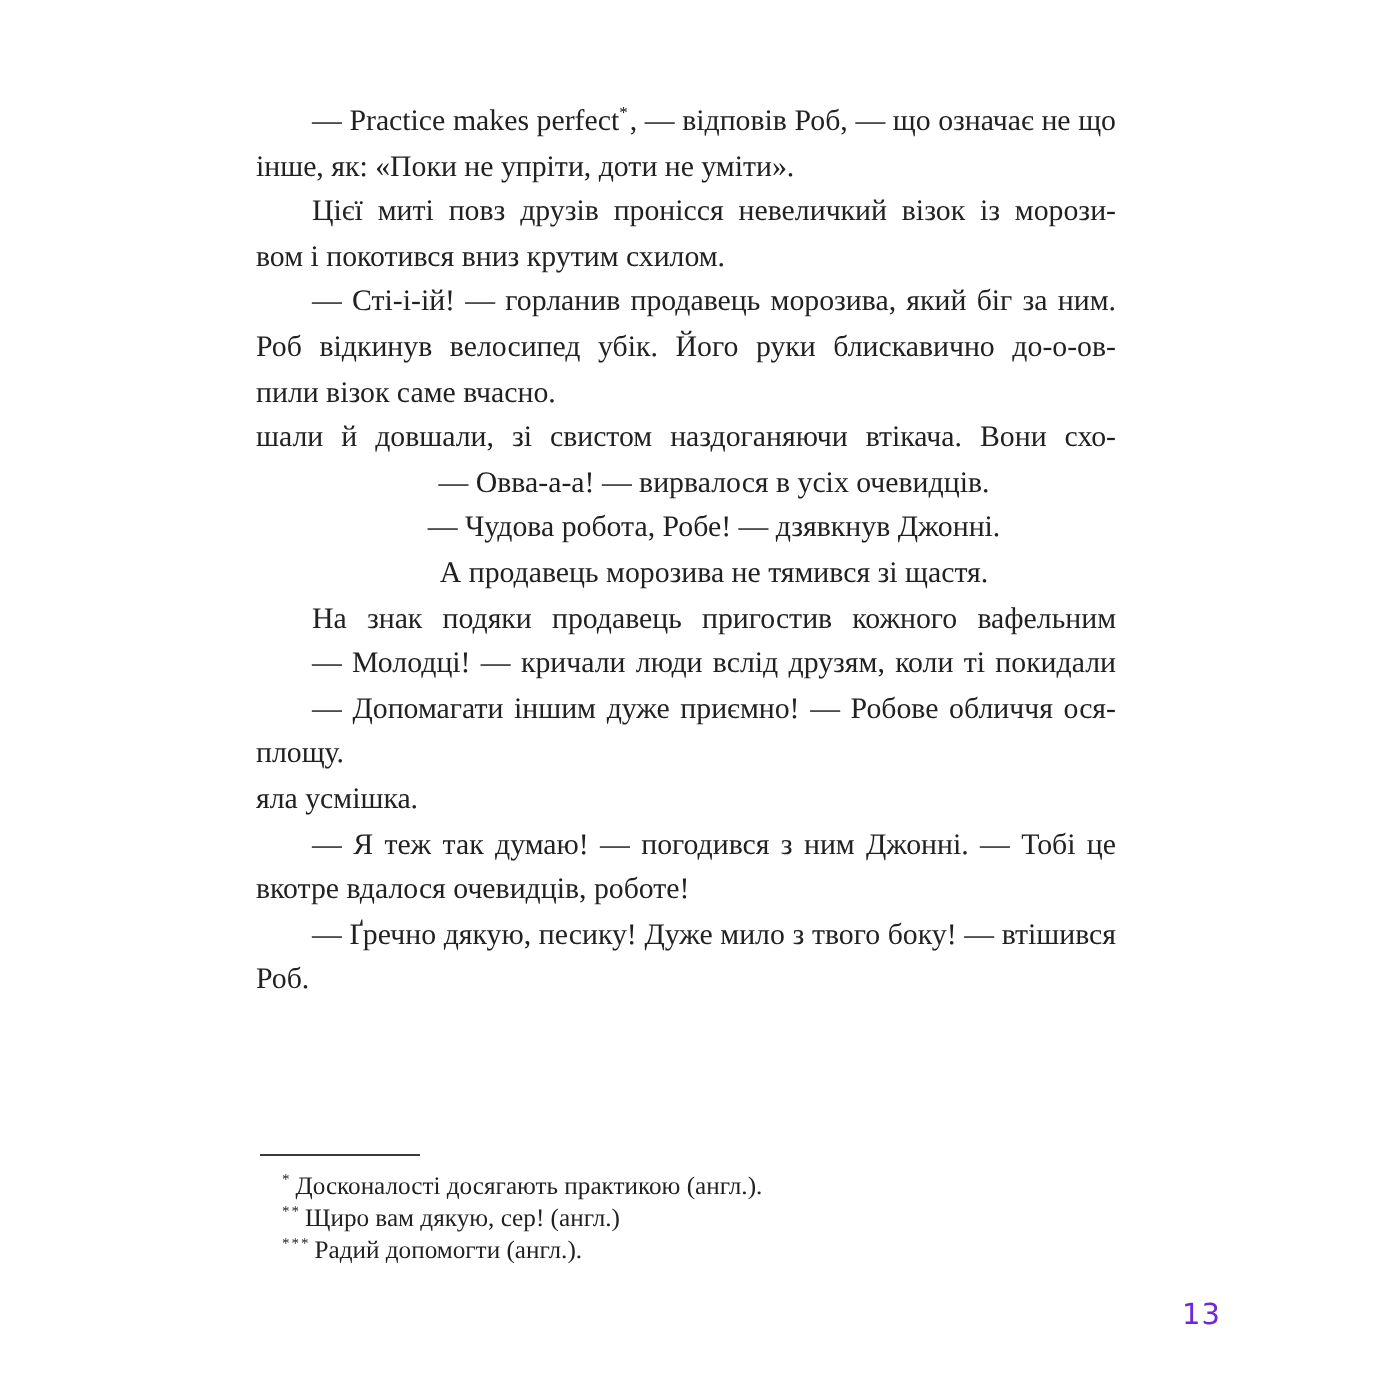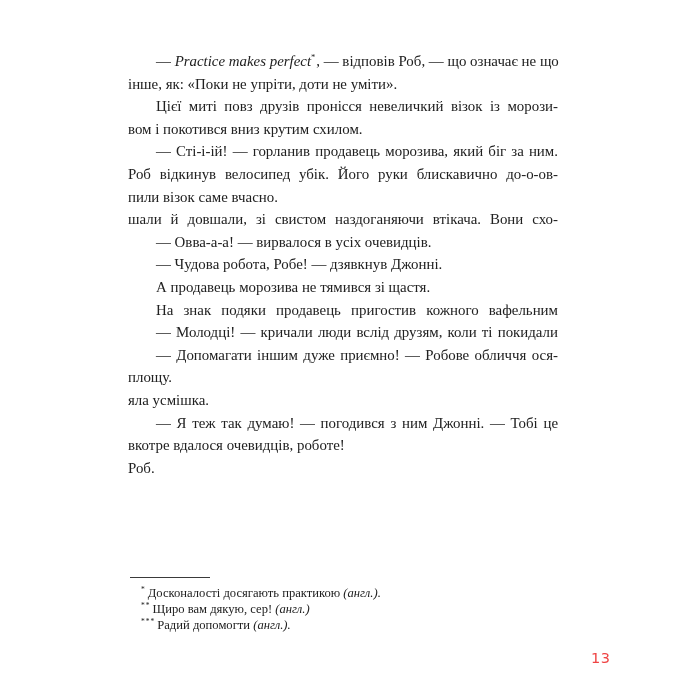--- a/index.html
+++ b/index.html
@@ -22,26 +22,26 @@
     top: 50px;
     width: 430px;
     font-size: 14.9px;
   }
   .line {
     line-height: 22.6px;
     min-height: 22.6px;
     white-space: nowrap;
     text-justify: inter-word;
   }
-  .line.indent { padding-left: 28px; }
+  .line.indent { padding-left: 28px; text-align: center; }
   .line.justify {
     text-align: justify;
     text-align-last: justify;
   }
-  .italic { font-style: italic; }
+  .italic { }
   sup.fnmark {
     font-size: 8.5px;
     vertical-align: super;
     line-height: 0;
     letter-spacing: 1px;
   }
   .footnotes {
     position: absolute;
     left: 128px;
     top: 574px;
@@ -61,21 +61,21 @@
   .fn sup.fnmark {
     font-size: 7.5px;
     margin-right: 2px;
   }
   .page-number {
     position: absolute;
     left: 591px;
     top: 650px;
     font-family: "DejaVu Sans", sans-serif;
     font-size: 14.5px;
-    color: #ef4444;
+    color: #6d28d9;
     letter-spacing: 0.5px;
   }
 </style>
 </head>
 <body style="background: rgb(255, 255, 255); color: rgb(33, 33, 33);">
 
 <div class="book-page">
   <main class="text-block" id="text-block">
       <div class="line indent justify"><span>— </span><span class="italic">Practice makes perfect</span><sup class="fnmark">*</sup><span>, — відповів Роб, — що означає не що</span></div>
       <div class="line"><span>інше, як: «Поки не упріти, доти не уміти».</span></div>
@@ -88,20 +88,21 @@
       <div class="line indent"><span>— Овва-а-а! — вирвалося в усіх очевидців.</span></div>
       <div class="line indent"><span>— Чудова робота, Робе! — дзявкнув Джонні.</span></div>
       <div class="line indent"><span>А продавець морозива не тямився зі щастя.</span></div>
       <div class="line indent justify"><span>На знак подяки продавець пригостив кожного вафельним</span></div>
       <div class="line indent justify"><span>— Молодці! — кричали люди вслід друзям, коли ті покидали</span></div>
       <div class="line indent justify"><span>— Допомагати іншим дуже приємно! — Робове обличчя ося-</span></div>
       <div class="line"><span>площу.</span></div>
       <div class="line"><span>яла усмішка.</span></div>
       <div class="line indent justify"><span>— Я теж так думаю! — погодився з ним Джонні. — Тобі це</span></div>
       <div class="line"><span>вкотре вдалося очевидців, роботе!</span></div>
+      <div class="line indent justify"><span>— Ґречно дякую, песику! Дуже мило з твого боку! — втішився</span></div>
       <div class="line"><span>Роб.</span></div>
     </main>
 
   <div class="footnotes">
     <div class="fn-rule"></div>
     <div id="fn-list">
         <div class="fn"><sup class="fnmark">*</sup><span>Досконалості досягають практикою </span><span class="italic">(англ.).</span></div>
         <div class="fn"><sup class="fnmark">**</sup><span>Щиро вам дякую, сер! </span><span class="italic">(англ.)</span></div>
         <div class="fn"><sup class="fnmark">***</sup><span>Радий допомогти </span><span class="italic">(англ.).</span></div>
       </div>

